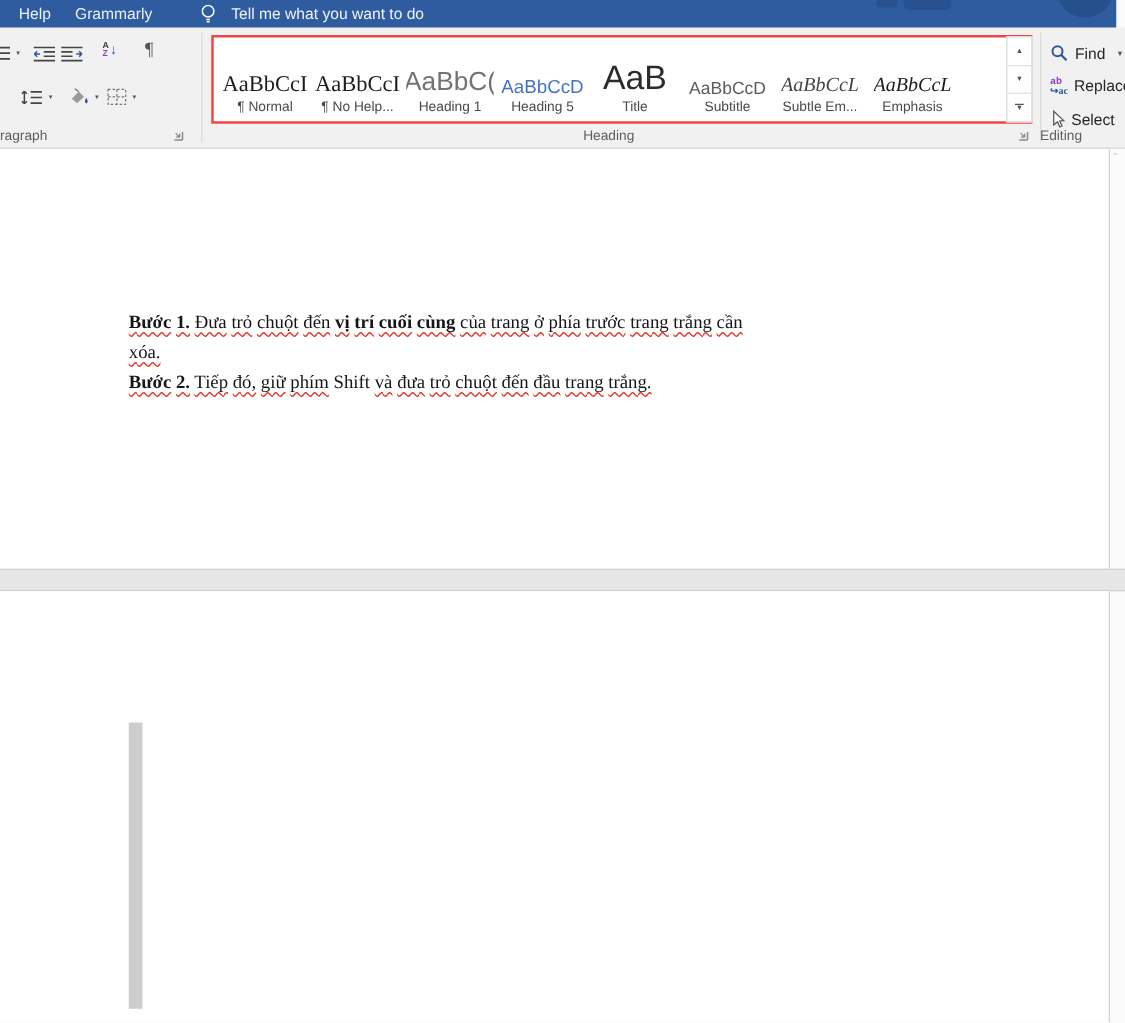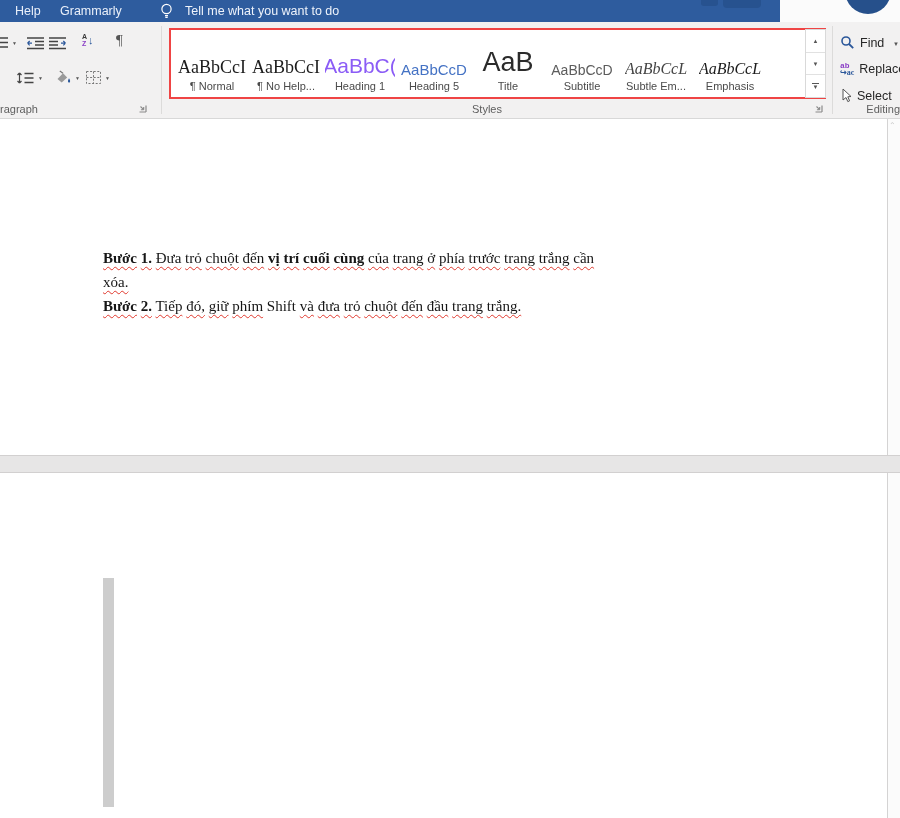--- a/index.html
+++ b/index.html
@@ -1,20 +1,20 @@
 <!DOCTYPE html>
 <html><head>
 <meta charset="utf-8">
 <style>
   * { margin:0; padding:0; box-sizing:border-box; }
   html,body { width:900px; height:818px; overflow:hidden; }
   body { position:relative; font-family:"Liberation Sans", sans-serif; background:#fbfbfb; }
 
   
-  .topbar { position:absolute; left:0; top:0; width:780px; height:22px; background:#2e5c9e; z-index:5; }
+  .topbar { position:absolute; left:0; top:0; width:893px; height:22px; background:#2e5c9e; z-index:5; }
   .topbar .tab { position:absolute; top:0; height:22px; line-height:22px; color:#eaf0fa; font-size:12.5px; padding:0 2px; cursor:default; }
   .tab-help { left:13px; }
   .tab-grammarly { left:58px; }
   .bulb { position:absolute; left:159px; top:3px; }
   .tellme { position:absolute; left:185px; top:0; height:22px; line-height:22px; color:#eef3fb; font-size:12.5px; }
   .tb-shape { position:absolute; background:#27528f; }
   .tb-shape1 { left:701px; top:0; width:17px; height:6px; border-radius:0 0 3px 3px; }
   .tb-shape2 { left:723px; top:0; width:38px; height:8px; border-radius:0 0 4px 4px; }
   .tb-avatar { left:845px; top:-32px; width:46px; height:46px; border-radius:50%; background:#26508b; }
 
@@ -30,21 +30,21 @@
   .sorticon { display:flex; align-items:center; }
   .sorticon .az { display:flex; flex-direction:column; font-size:7px; font-weight:bold; color:#3a3a3a; line-height:7px; }
   .sorticon .dn { color:#2b579a; font-size:11px; margin-left:1px; line-height:11px; }
 
   
   .gallery { position:absolute; left:169px; top:6px; width:657px; height:71px; background:#fff; border:2px solid #ef4444; display:flex; padding:2px 0 2px 6px; }
   .gitem { width:70px; margin-right:4px; display:flex; flex-direction:column; justify-content:flex-end; align-items:center; cursor:pointer; overflow:hidden; }
   .gprev { flex:1; display:flex; align-items:flex-end; justify-content:center; white-space:nowrap; overflow:hidden; padding-bottom:2px; }
   .gname { font-size:11px; color:#4a4a4a; white-space:nowrap; padding-bottom:3px; }
   .p-body   { font-family:"Liberation Serif", serif; font-size:18px; color:#1c1c1c; }
-  .p-h1     { font-size:21px; color:#8b5cf6; }
+  .p-h1     { font-size:21px; color:#737373; }
   .p-h2     { font-size:15px; color:#4472c4; }
   .p-title  { font-size:27px; color:#2b2b2b; }
   .p-sub    { font-size:14px; color:#5c5c5c; }
   .p-subem  { font-family:"Liberation Serif", serif; font-style:italic; font-size:16px; color:#454545; }
   .p-emph   { font-family:"Liberation Serif", serif; font-style:italic; font-size:16px; color:#1c1c1c; }
 
   .gscroll { position:absolute; left:805px; top:7px; width:21px; height:69px; background:#fff; border:1px solid #d9d9d9; display:flex; flex-direction:column; }
   .gs-btn { flex:1; display:flex; align-items:center; justify-content:center; font-size:6px; color:#555; border-bottom:1px solid #e1e1e1; cursor:pointer; }
   .gs-btn:last-child { border-bottom:none; }
   .gs-more { flex-direction:column; line-height:4px; }
@@ -194,21 +194,21 @@
       <span class="gname">Emphasis</span>
     </div>
   </div>
 
   <div class="gscroll">
     <div class="gs-btn">▲</div>
     <div class="gs-btn">▼</div>
     <div class="gs-btn gs-more"><span class="bar"></span>▼</div>
   </div>
 
-  <span class="grp-label" style="left:169px; width:636px; text-align:center;">Styles</span>
+  <span class="grp-label" style="left:169px; width:636px; text-align:center;">Heading</span>
   <span class="launcher" style="left:813px;">
     <svg width="11" height="11">
         <path d="M2.5 9 h6.5 M9 9 v-6.5" stroke="#8a8a8a" stroke-width="1.2" fill="none"></path>
         <path d="M3.5 3.5 l3.2 3.2 M6.7 6.7 v-2.8 M6.7 6.7 h-2.8" stroke="#8a8a8a" stroke-width="1.1" fill="none"></path>
       </svg>
   </span>
 
   <div class="vsep" style="left:832px;"></div>
 
   <div class="ebtn" style="top:13px;">
@@ -229,21 +229,21 @@
     <span class="elabel">Replace</span>
   </div>
   <div class="ebtn" style="top:66px;">
     <span>
       <svg width="12" height="15">
           <path d="M3 1 L3 12 L6 9.5 L7.8 13.6 L9.6 12.8 L7.8 8.8 L11 8.5 Z" fill="#ffffff" stroke="#555" stroke-width="1"></path>
         </svg>
     </span>
     <span class="elabel">Select</span>
   </div>
-  <span class="grp-label" style="left:832px; width:68px; text-align:right;">Editing</span>
+  <span class="grp-label" style="left:832px; width:68px; text-align:left;">Editing</span>
 </div>
 
 <div class="doc">
   <div class="page page1"></div>
   <div class="pagegap"></div>
   <div class="page page2"></div>
 
   <div class="textblock">
       <div class="doc-line"><span class="b sq">Bước</span> <span class="b sq">1.</span> <span class="sq">Đưa</span> <span class="sq">trỏ</span> <span class="sq">chuột</span> <span class="sq">đến</span> <span class="b sq">vị</span> <span class="b sq">trí</span> <span class="b sq">cuối</span> <span class="b sq">cùng</span> <span class="sq">của</span> <span class="sq">trang</span> <span class="sq">ở</span> <span class="sq">phía</span> <span class="sq">trước</span> <span class="sq">trang</span> <span class="sq">trắng</span> <span class="sq">cần</span></div>
       <div class="doc-line"><span class="sq">xóa.</span></div>

